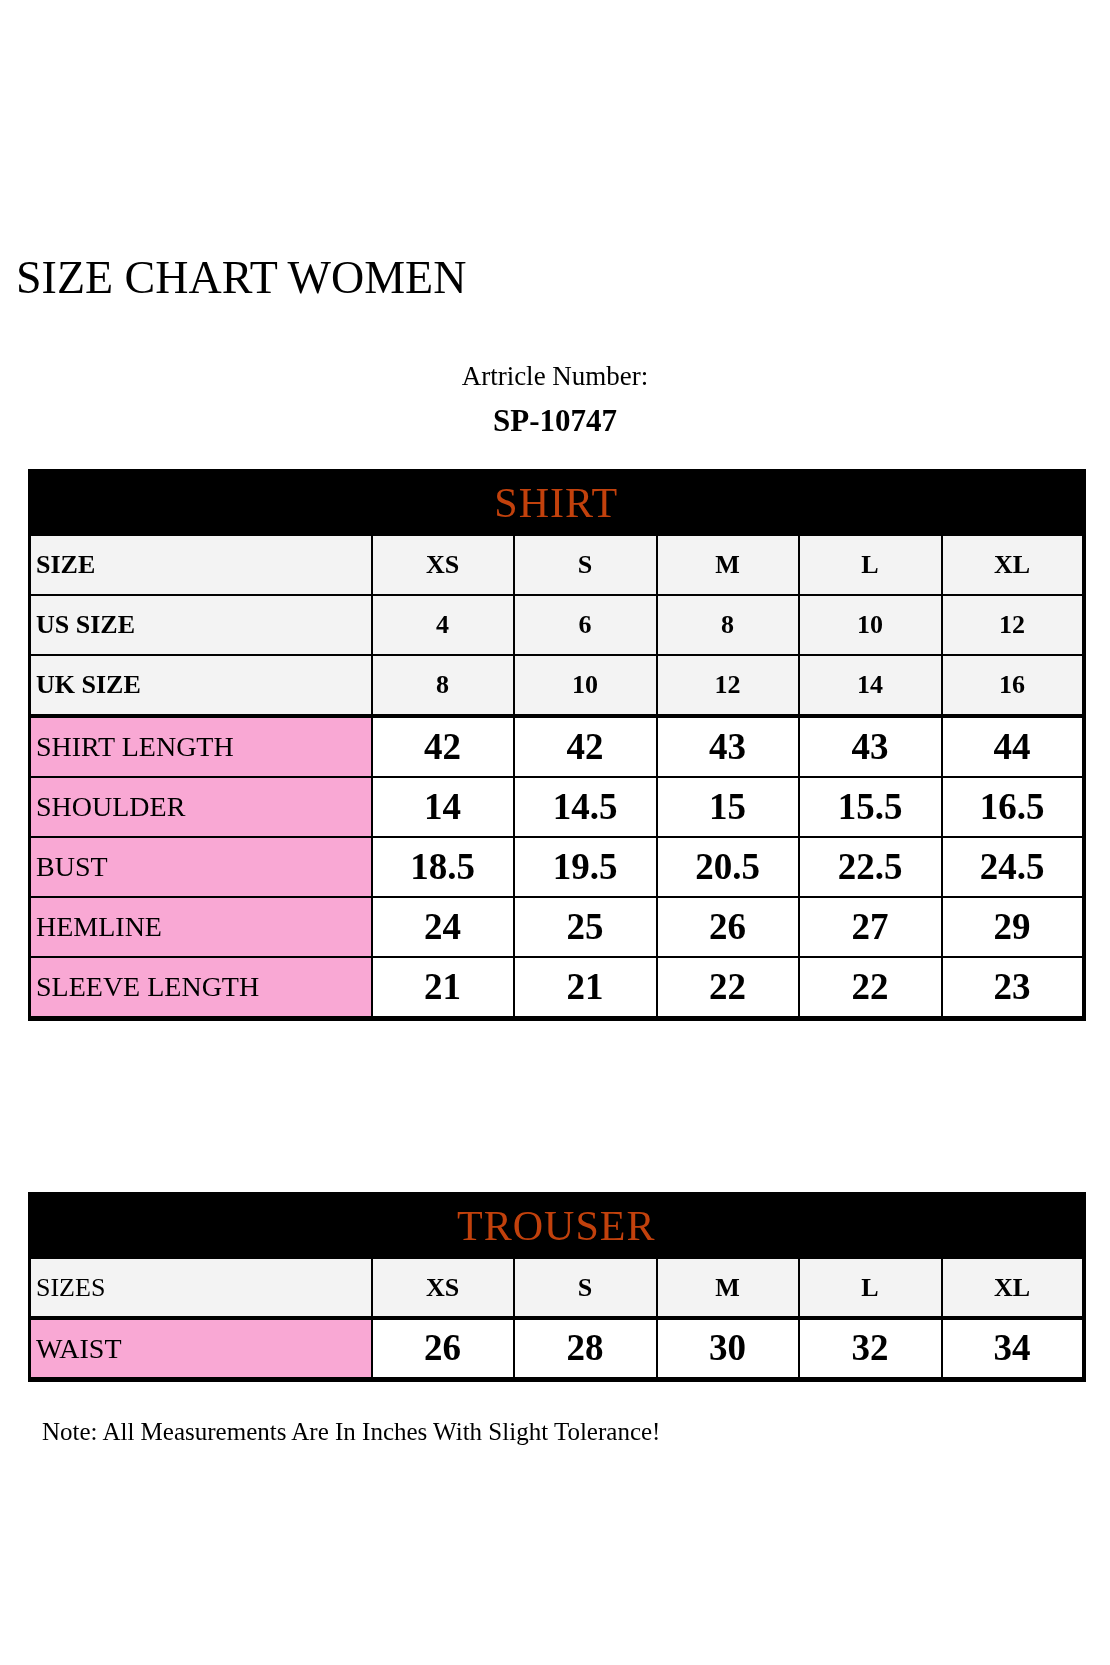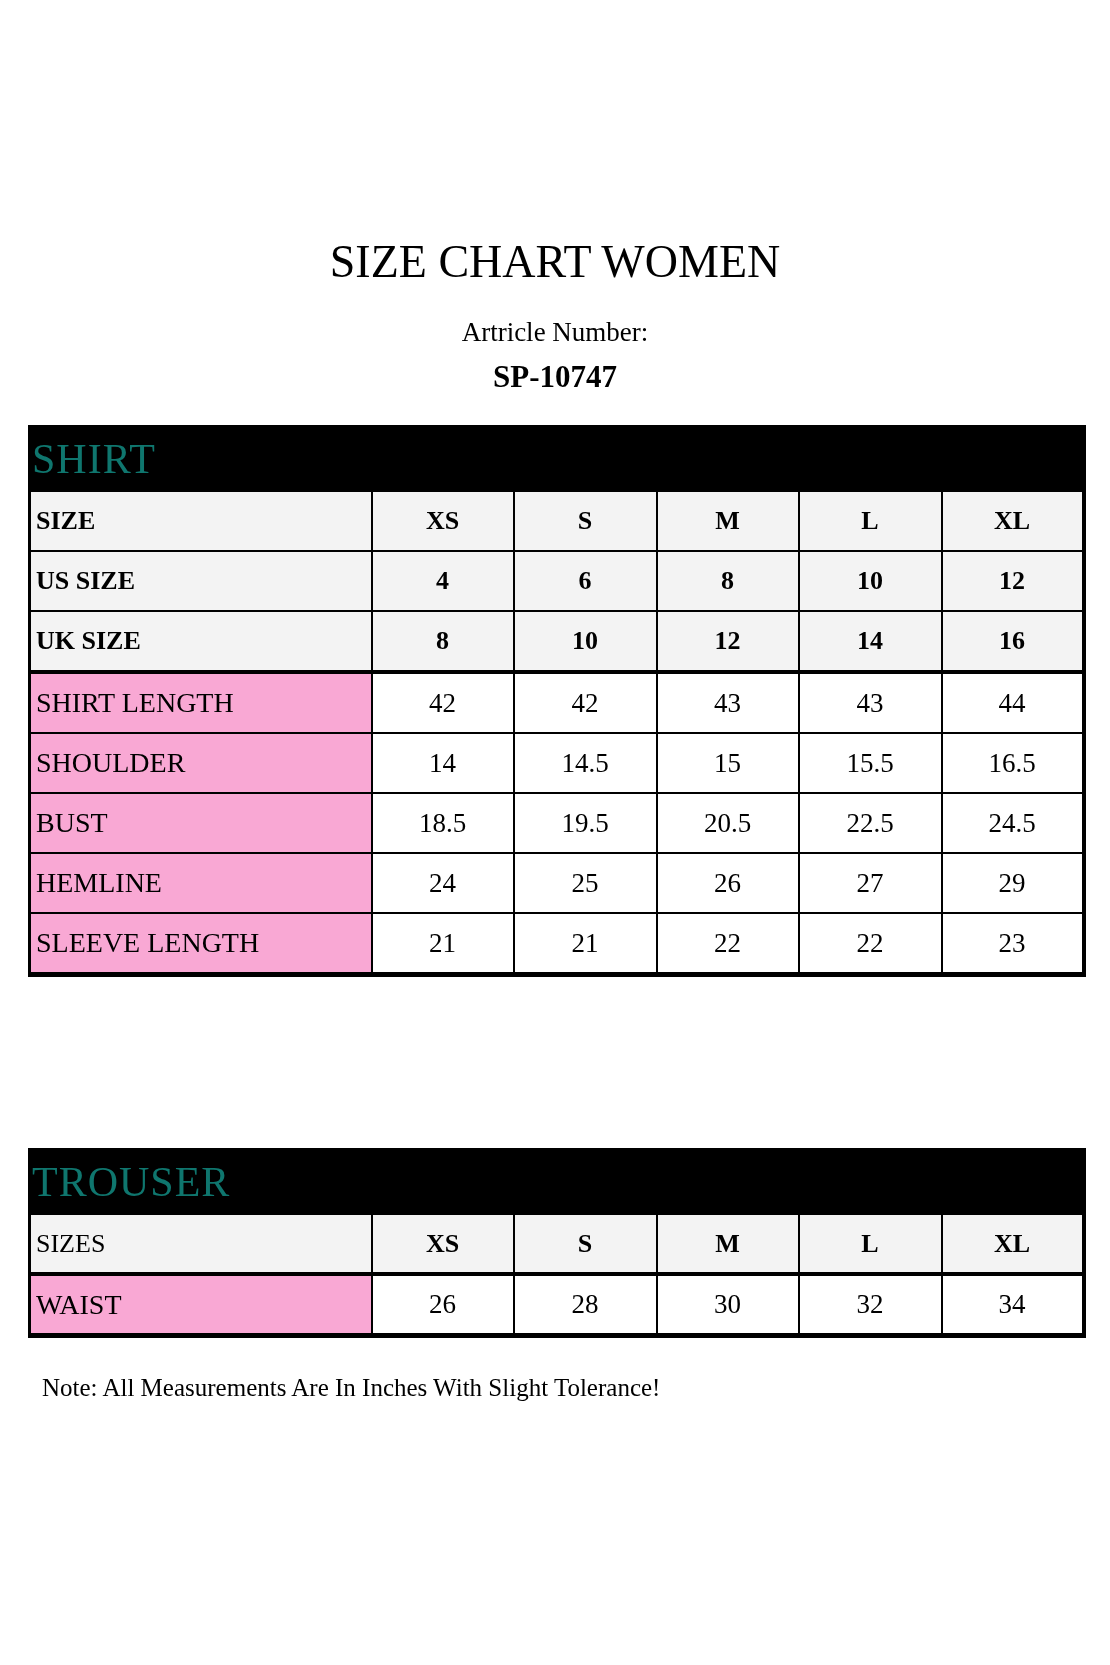--- a/index.html
+++ b/index.html
@@ -10,30 +10,30 @@
   .page {
     position: relative;
     width: 1110px;
     height: 1665px;
     background: #ffffff;
     color: #000000;
     font-family: "Liberation Serif", serif;
     overflow: hidden;
   }
   .title {
-    margin: 0;
+    margin: 16px;
     padding-top: 239px;
-    text-align: center;
+    text-align: left;
     font-size: 46px;
     font-weight: 400;
     line-height: 1;
     white-space: nowrap;
   }
   .article-label {
-    margin-top: 34px;
+    margin-top: 62px;
     text-align: center;
     font-size: 27px;
     line-height: 1;
   }
   .article-number {
     margin-top: 15px;
     text-align: center;
     font-size: 31px;
     font-weight: bold;
     line-height: 1;
@@ -45,24 +45,24 @@
     margin-left: 28px;
     border: 3px solid #000000;
     border-right-width: 4px;
     border-bottom-width: 5px;
   }
   table.shirt-table { margin-top: 33px; }
   table.trouser-table { margin-top: 171px; padding-left: 16px; }
   .size-table th.band {
     height: 60px;
     background: #000000;
-    color: #0f766e;
+    color: #c2410c;
     font-size: 42px;
     font-weight: 400;
-    text-align: left;
+    text-align: center;
     vertical-align: middle;
     border: 2px solid #000000;
     letter-spacing: 1px;
     margin-top: 44px;
   }
   .size-table td {
     border: 2px solid #000000;
     height: 58px;
     vertical-align: middle;
     text-align: center;
@@ -79,22 +79,22 @@
   
   tr.thick-sep td { border-bottom-width: 4px; }
   
   .row-measure td.label-cell {
     background: #f9a8d4;
     font-weight: normal;
     font-size: 28px;
   }
   .row-measure td.value-cell {
     background: #ffffff;
-    font-weight: normal;
-    font-size: 27px;
+    font-weight: bold;
+    font-size: 37px;
   }
   .size-table td.label-cell {
     text-align: left;
     padding-left: 5px;
   }
   
   .trouser-table .row-size td.label-cell { font-weight: normal; }
   .note {
     margin: 36px 0 0 42px;
     font-size: 25px;

